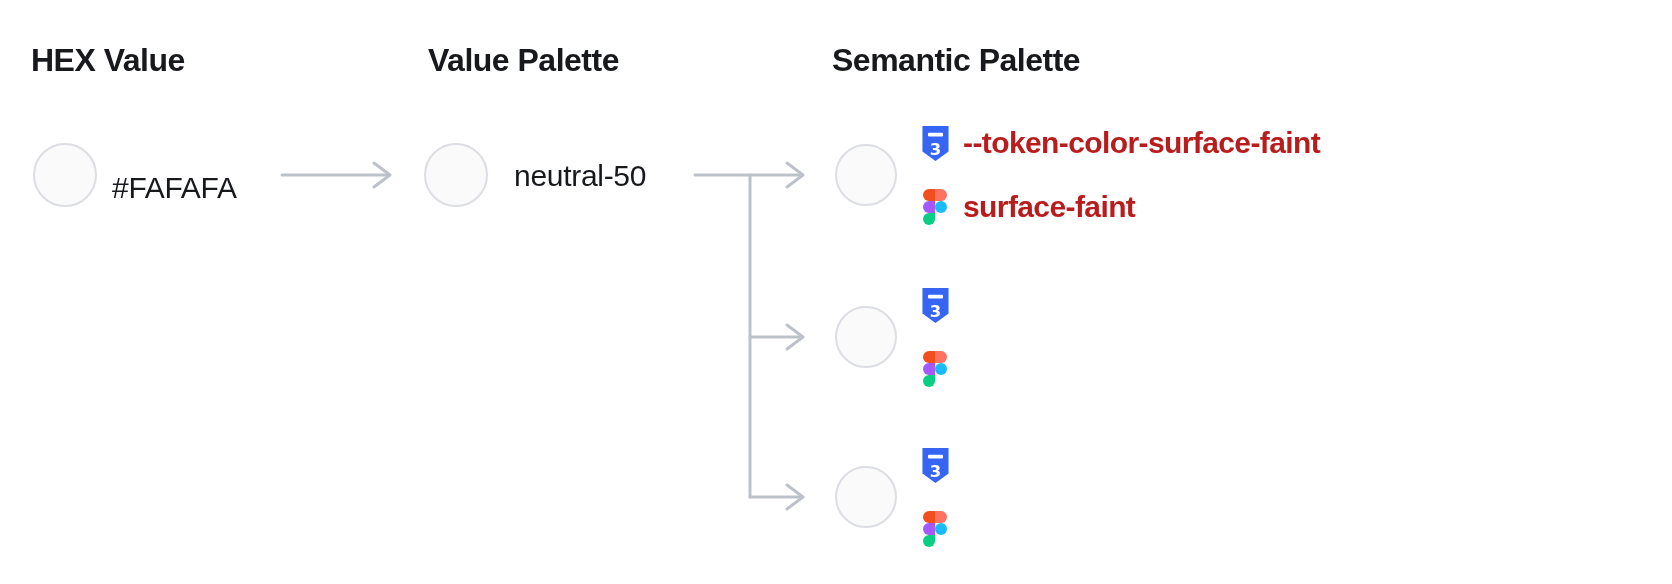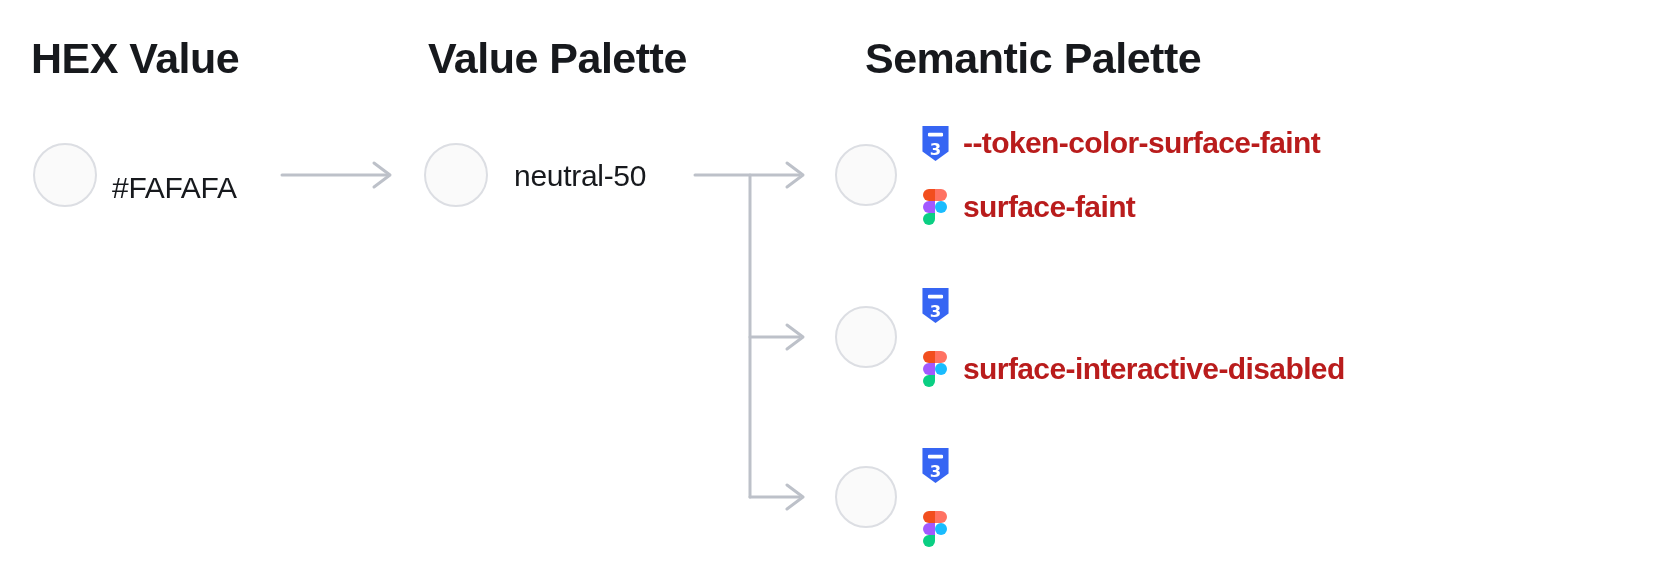--- a/index.html
+++ b/index.html
@@ -7,30 +7,30 @@
   body {
     position: relative;
     background: #ffffff;
     font-family: "Liberation Sans", "DejaVu Sans", sans-serif;
     color: #17191D;
     overflow: hidden;
   }
 
   .col-title {
     position: absolute;
-    top: 34px;
-    font-size: 43px;
+    top: 42px;
+    font-size: 32px;
     font-weight: 700;
     letter-spacing: -0.5px;
     color: #17191D;
     white-space: nowrap;
   }
   .col-title.hex      { left: 31px;  }
   .col-title.core     { left: 428px; }
-  .col-title.semantic { left: 832px; margin-left: 33px; }
+  .col-title.semantic { left: 832px; }
 
   .swatch {
     position: absolute;
     width: 64px;
     height: 64px;
     border-radius: 50%;
     background: #FAFAFA;
     border: 2px solid #DCDEE3;
   }
   .swatch.s-hex  { left: 33px;  top: 143px; }
@@ -171,21 +171,20 @@
   <div class="sem-line">
     <span class="icon-slot">
       <svg width="24" height="36" viewBox="0 0 24 36">
         <path d="M0 6 a6 6 0 0 1 6 -6 h6 v12 h-6 a6 6 0 0 1 -6 -6 z" style="fill: rgb(242, 78, 30);"></path>
         <path d="M12 0 h6 a6 6 0 0 1 0 12 h-6 z" style="fill: rgb(255, 114, 98);"></path>
         <path d="M0 18 a6 6 0 0 1 6 -6 h6 v12 h-6 a6 6 0 0 1 -6 -6 z" style="fill: rgb(162, 89, 255);"></path>
         <circle cx="18" cy="18" r="6" style="fill: rgb(26, 188, 254);"></circle>
         <path d="M0 30 a6 6 0 0 1 6 -6 h6 v6 a6 6 0 0 1 -6 6 a6 6 0 0 1 -6 -6 z" style="fill: rgb(10, 207, 131);"></path>
       </svg>
     </span>
-    <span class="sem-label">surface-interactive-disabled</span>
   </div>
 </div>
 
 <div class="sem-entry e2">
   <div class="sem-line">
     <span class="icon-slot css-badge" style="color: rgb(54, 101, 243);">
       <svg width="29" height="35" viewBox="0 0 30 36">
         <path d="M1.5 0 H28.5 V26.3 L15 36 1.5 26.3 Z" fill="currentColor"></path>
         <rect x="7.2" y="7" width="15.6" height="3.8" rx="1.3" fill="#fff"></rect>
         <text x="15" y="29.5" text-anchor="middle" font-size="17" font-weight="bold" font-family="DejaVu Sans, sans-serif" fill="#fff">3</text>

